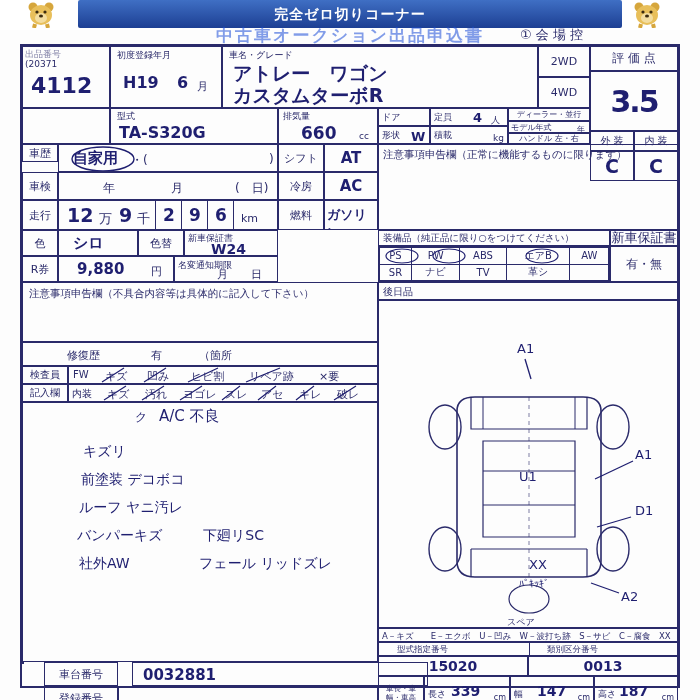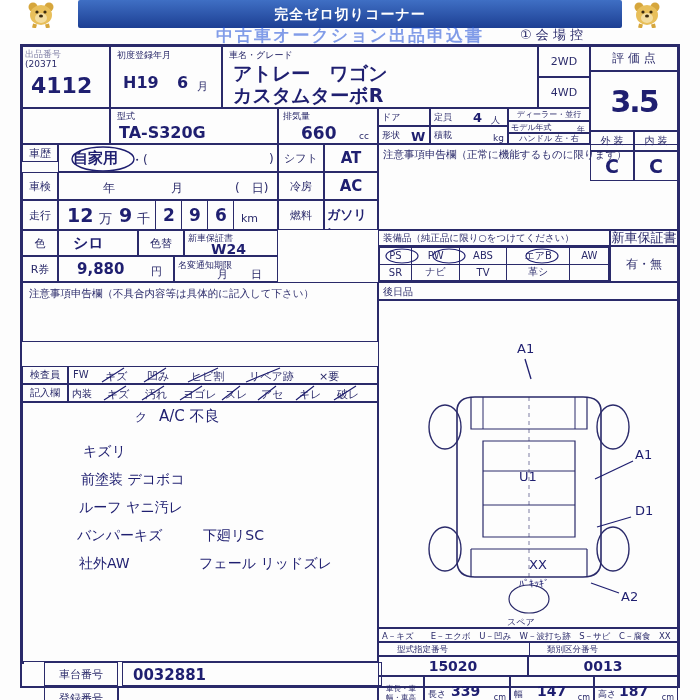--- a/index.html
+++ b/index.html
@@ -330,20 +330,25 @@
     </div>
 
     <div class="cell" style="left:0;top:236px;width:356px;height:60px;">
       <div style="position:absolute;left:6px;top:4px;font-size:10.5px;">注意事項申告欄（不具合内容等は具体的に記入して下さい）</div>
     </div>
 
     <div class="cell" style="left:356px;top:236px;width:300px;height:18px;">
       <div style="position:absolute;left:4px;top:2px;font-size:10px;">後日品</div>
     </div>
 
+    <div class="cell" style="left:0;top:296px;width:356px;height:24px;">
+      <div style="position:absolute;left:44px;top:5px;font-size:11px;">修復歴</div>
+      <div style="position:absolute;left:128px;top:5px;font-size:11px;">有</div>
+      <div style="position:absolute;left:176px;top:5px;font-size:11px;">（箇所</div>
+    </div>
 
     <div class="cell" style="left:0;top:320px;width:46px;height:18px;">
       <div class="ctr" style="height:100%;font-size:10px;">検査員</div>
     </div>
     <div class="cell" style="left:46px;top:320px;width:310px;height:18px;">
       <div style="position:absolute;left:4px;top:2px;font-size:10px;">FW</div>
       <div style="position:absolute;left:36px;top:2px;font-size:11px;">キズ</div>
       <div style="position:absolute;left:78px;top:2px;font-size:11px;">凹み</div>
       <div style="position:absolute;left:122px;top:2px;font-size:11px;">ヒビ割</div>
       <div style="position:absolute;left:180px;top:2px;font-size:11px;">リペア跡</div>
@@ -421,21 +426,21 @@
 
     <div class="cell" style="left:356px;top:582px;width:300px;height:14px;">
       <div class="bot-legend" style="position:absolute;left:3px;top:2px;">A－キズ　　E－エクボ　U－凹み　W－波打ち跡　S－サビ　C－腐食　XX－交換済</div>
     </div>
 
     <div class="cell" style="left:0;top:616px;width:1px;height:0;"></div>
 
     <div class="cell" style="left:22px;top:616px;width:74px;height:24px;">
       <div class="ctr" style="height:100%;font-size:11px;">車台番号</div>
     </div>
-    <div class="cell" style="left:100px;top:616px;width:260px;height:24px;">
+    <div class="cell" style="left:110px;top:616px;width:296px;height:24px;">
       <div class="hand" style="position:absolute;left:10px;top:3px;font-size:15px;font-weight:bold;">0032881</div>
     </div>
     <div class="cell" style="left:22px;top:640px;width:74px;height:24px;">
       <div class="ctr" style="height:100%;font-size:11px;">登録番号</div>
     </div>
     <div class="cell" style="left:96px;top:640px;width:260px;height:24px;">
       <div class="hand" style="position:absolute;left:10px;top:3px;font-size:15px;font-weight:bold;"></div>
     </div>
 
     <div class="cell" style="left:356px;top:596px;width:300px;height:14px;">

